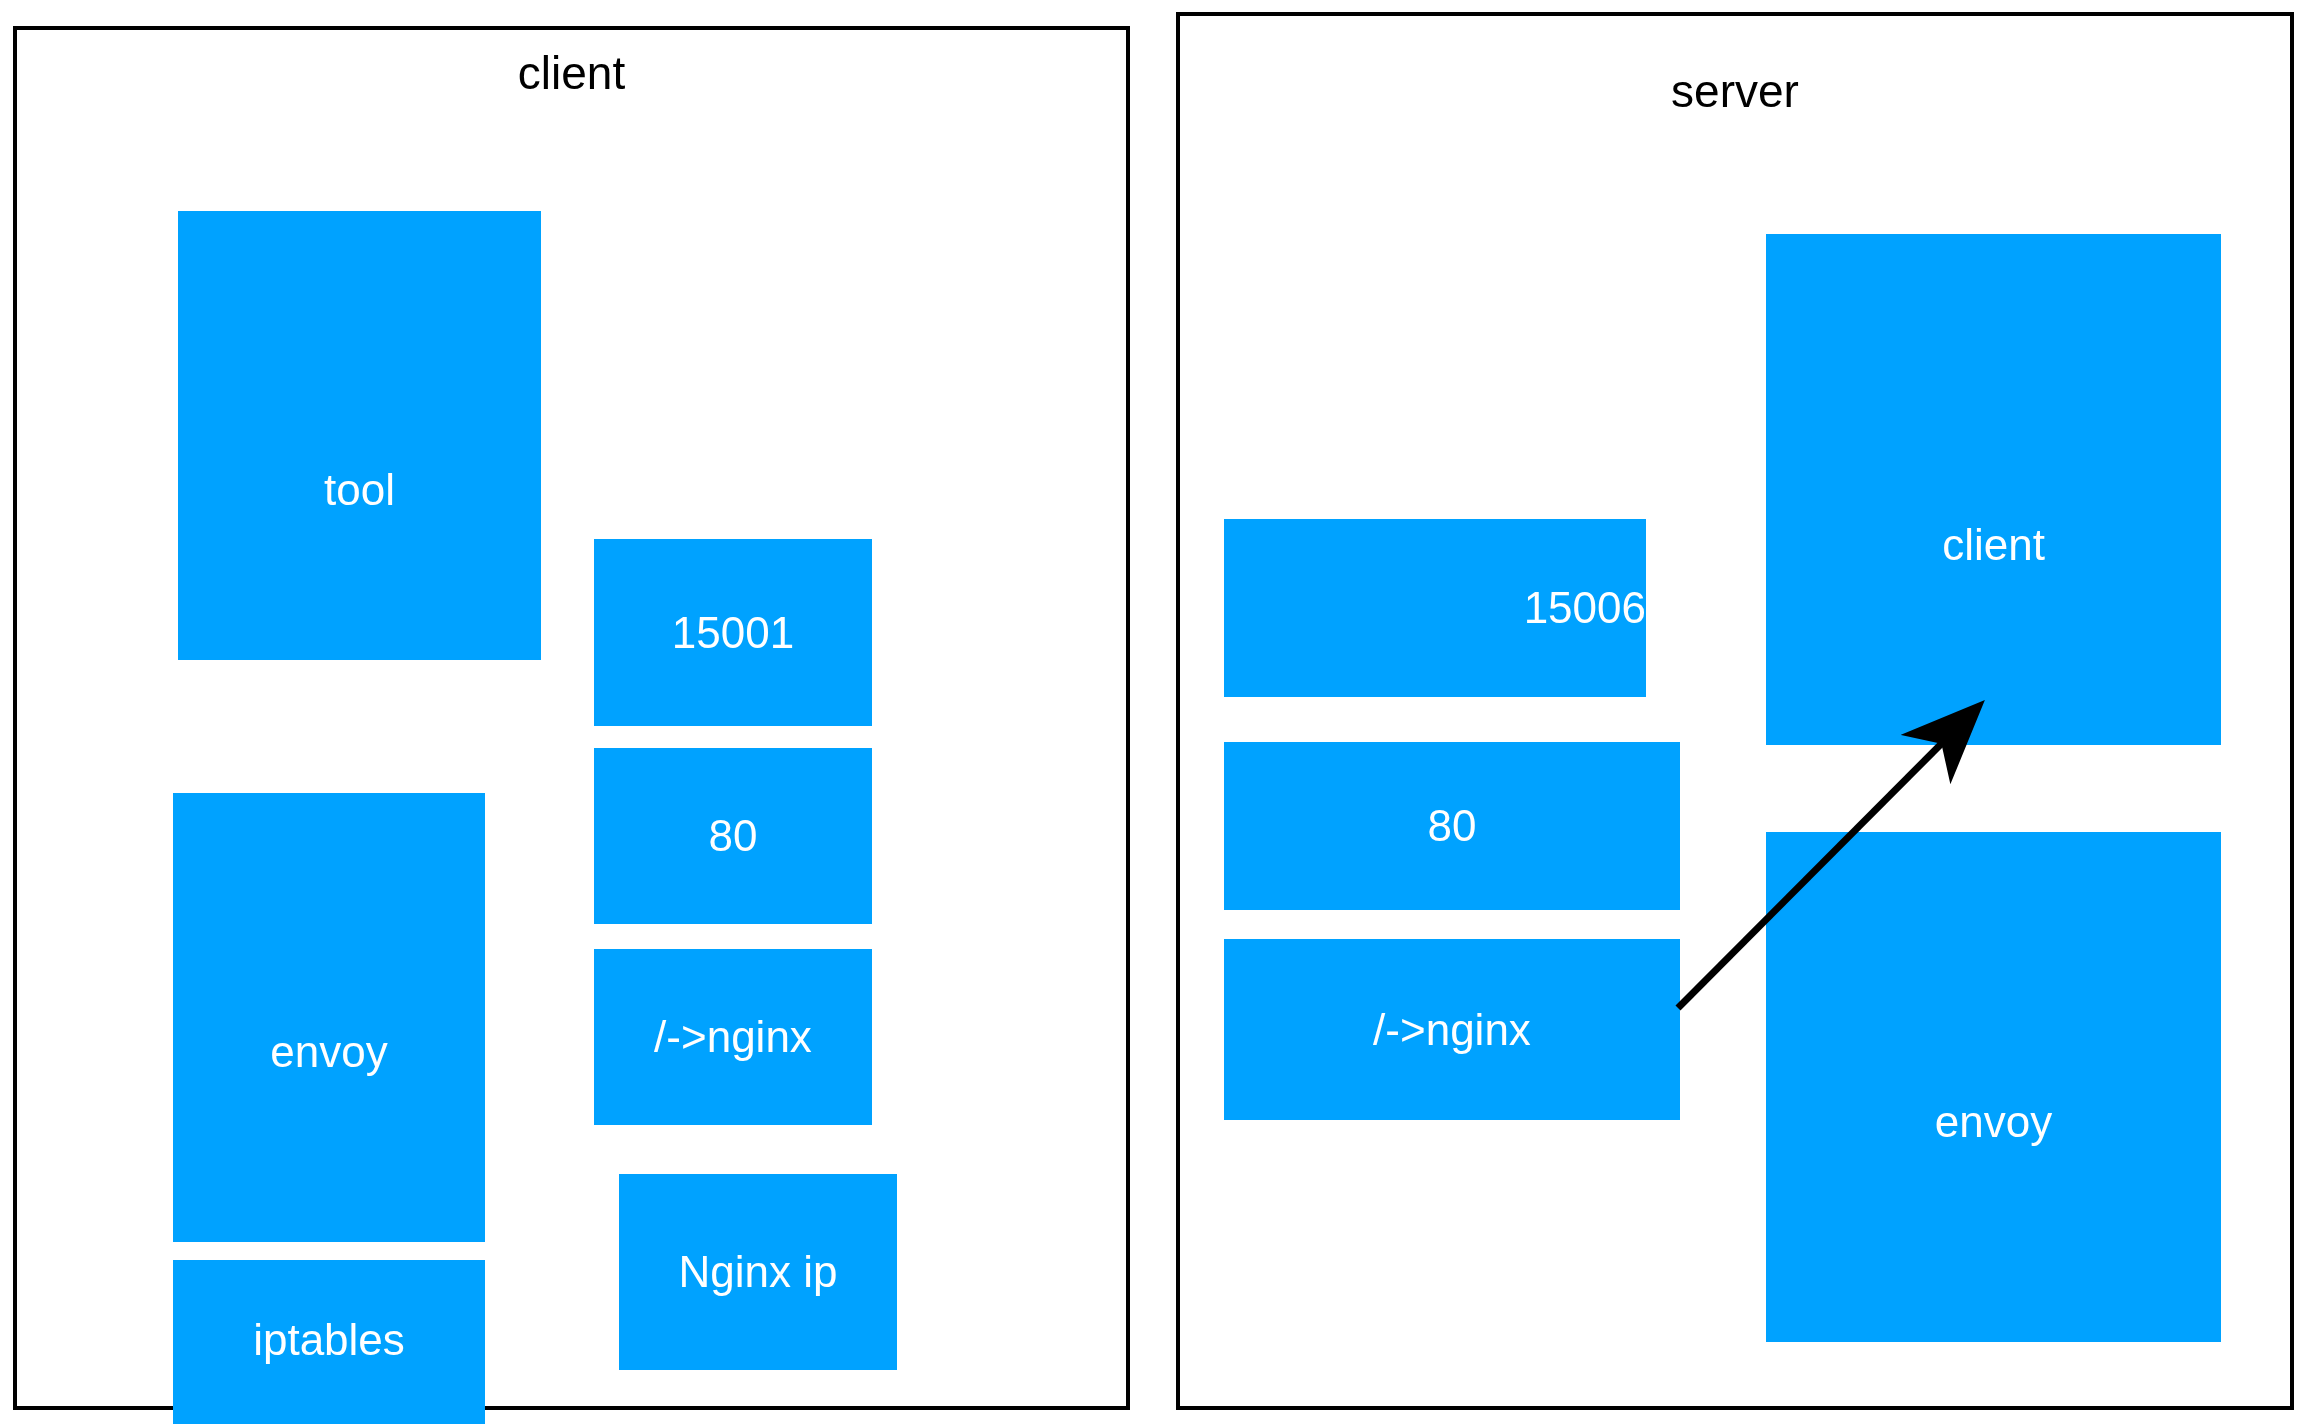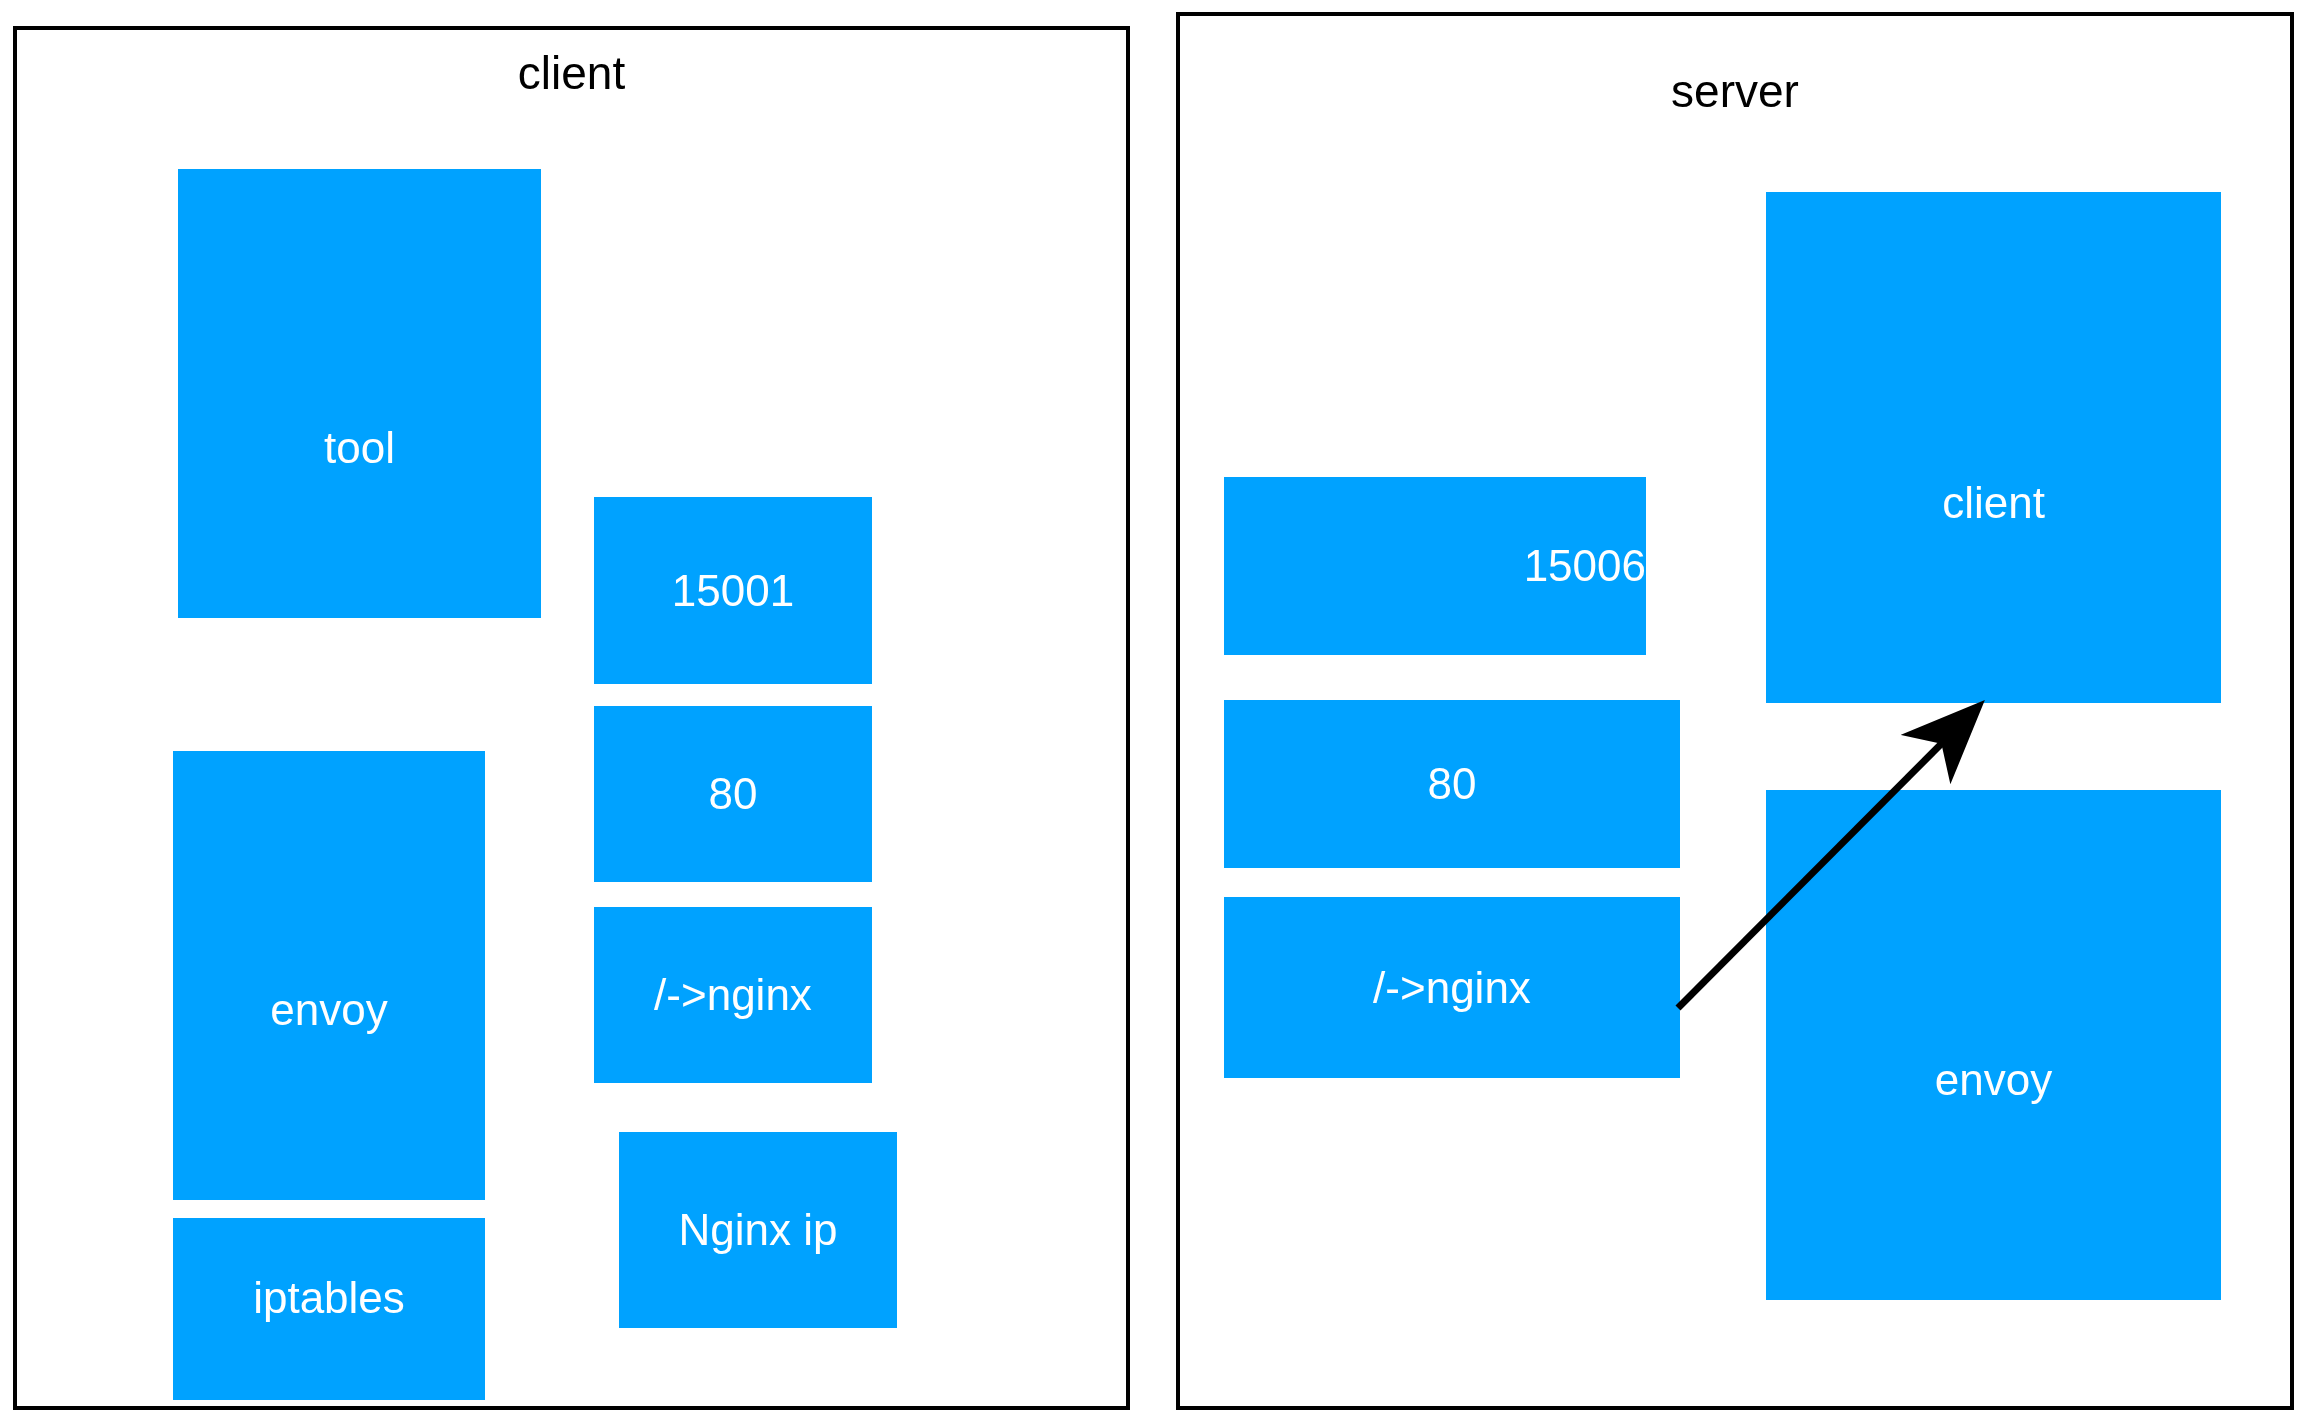--- a/index.html
+++ b/index.html
@@ -39,20 +39,21 @@
     box-sizing: border-box;
     background: #00a2ff;
     color: #ffffff;
     display: flex;
     align-items: center;
     justify-content: center;
     font-size: 44px;
     line-height: 1;
     font-family: "Liberation Sans", sans-serif;
     white-space: nowrap;
+    margin-top: 42px;
   }
   .node.label-lower {
     align-items: flex-end;
   }
   .node.label-lower .node-label {
     padding-bottom: 0;
   }
   .node-label {
     pointer-events: none;
   }

